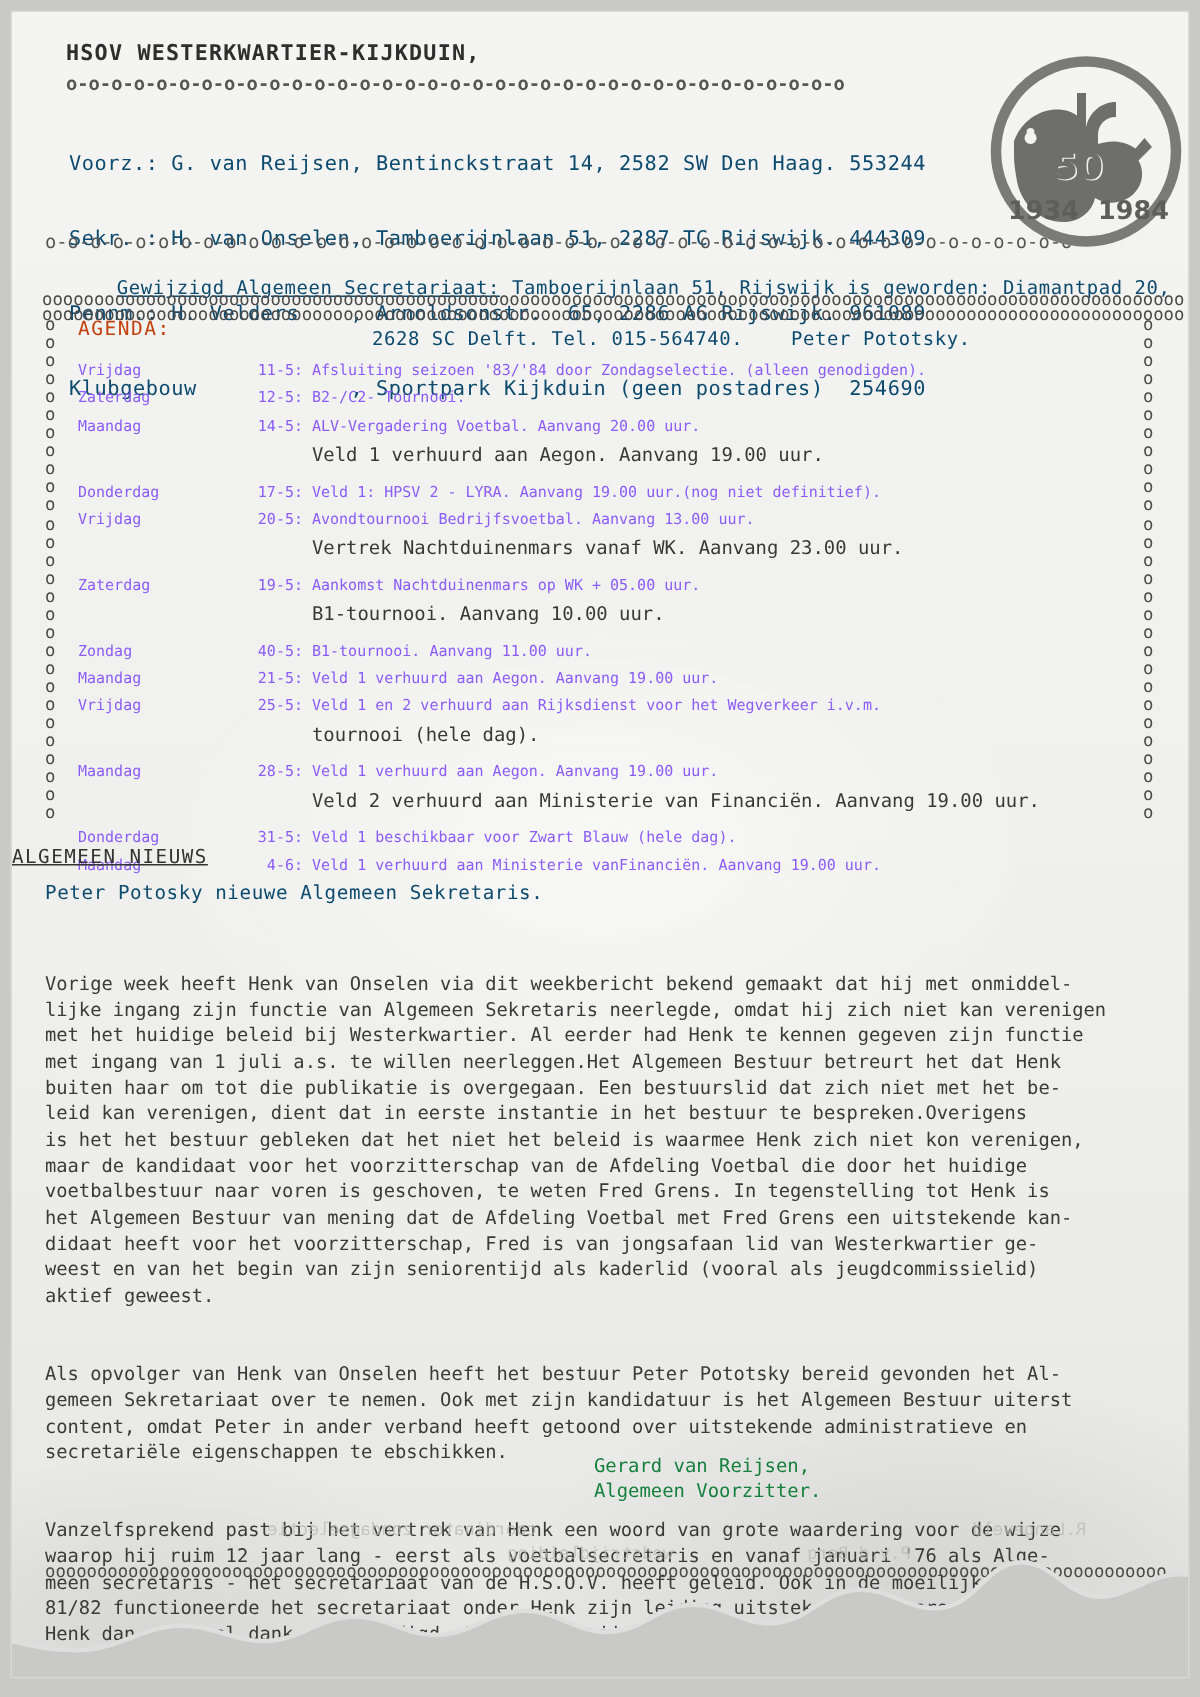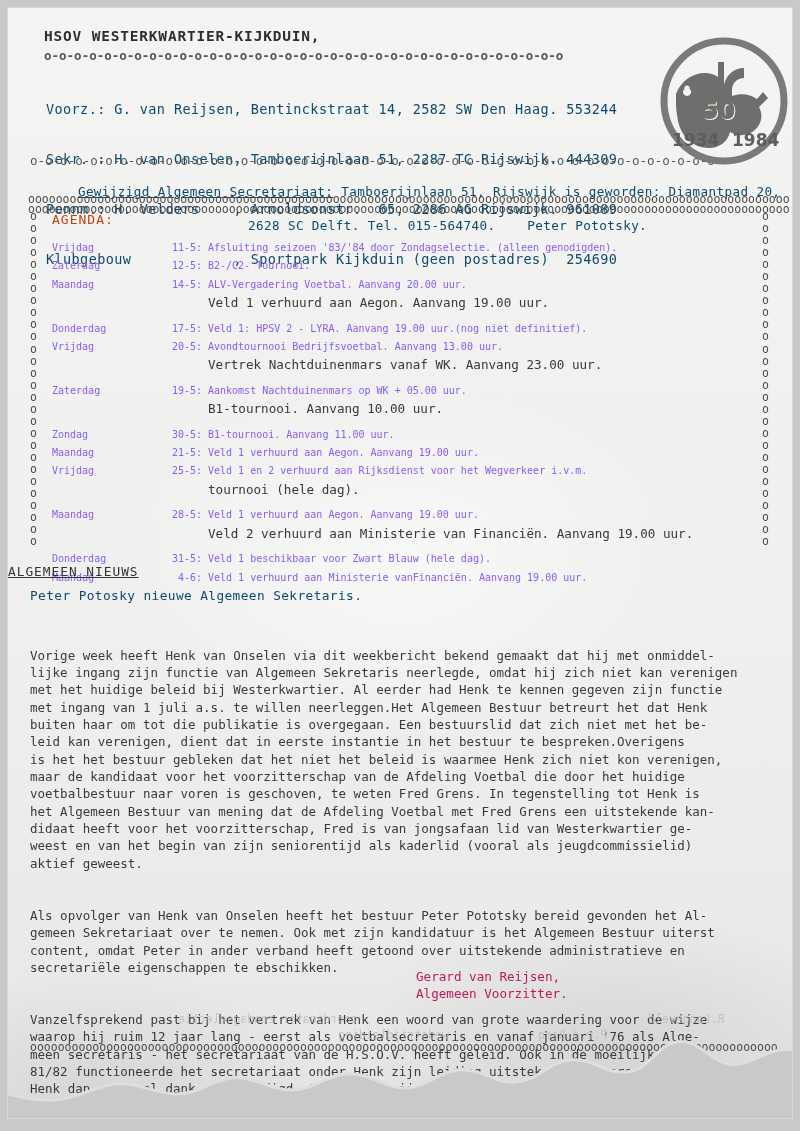--- a/index.html
+++ b/index.html
@@ -71,21 +71,21 @@
   .ag-txt{flex:1;}
   .ag-cont{padding-left:156px;font-size:12.6px;line-height:18.4px;color:#383838;white-space:pre;}
   .ag-gap{height:7px;}
 
   
   .news-head{position:absolute;left:0;right:0;top:556px;text-align:left;font-size:12.8px;letter-spacing:1px;}
   .news-head span{text-decoration:underline;color:#333;}
   .news-sub{position:absolute;left:22px;top:580px;font-size:12.8px;color:#0c4a6e;}
   .body{position:absolute;left:22px;top:604px;width:740px;font-size:12.5px;line-height:17.35px;color:#3a3a3a;white-space:pre-wrap;}
   .body p{margin:0;white-space:pre;}
-  .sign{position:absolute;left:408px;top:960px;font-size:12.6px;line-height:17px;color:#be185d;white-space:pre;}
+  .sign{position:absolute;left:388px;top:960px;font-size:12.6px;line-height:17px;color:#15803d;white-space:pre;}
   .rule-bot{position:absolute;left:22px;top:1032px;font-size:11.5px;color:#4a4a4a;white-space:pre;}
 
   
   .logo{position:absolute;left:648px;top:28px;width:136px;height:130px;}
   .logo svg{display:block;}
   
   .ghost{
     position:absolute;white-space:pre;color:#b9b9b7;
     font-family:"DejaVu Sans Mono","Liberation Mono",monospace;
     font-size:11.5px;transform:scaleX(-1);opacity:.75;pointer-events:none;
@@ -206,21 +206,21 @@
             <div class="ag-row"><span class="ag-day">Maandag</span><span class="ag-date">14-5:</span><span class="ag-txt">ALV-Vergadering Voetbal. Aanvang 20.00 uur.</span></div>
             <div class="ag-cont">Veld 1 verhuurd aan Aegon. Aanvang 19.00 uur.</div>
             <div class="ag-gap"></div>
             <div class="ag-row"><span class="ag-day">Donderdag</span><span class="ag-date">17-5:</span><span class="ag-txt">Veld 1: HPSV 2 - LYRA. Aanvang 19.00 uur.(nog niet definitief).</span></div>
             <div class="ag-row"><span class="ag-day">Vrijdag</span><span class="ag-date">20-5:</span><span class="ag-txt">Avondtournooi Bedrijfsvoetbal. Aanvang 13.00 uur.</span></div>
             <div class="ag-cont">Vertrek Nachtduinenmars vanaf WK. Aanvang 23.00 uur.</div>
             <div class="ag-gap"></div>
             <div class="ag-row"><span class="ag-day">Zaterdag</span><span class="ag-date">19-5:</span><span class="ag-txt">Aankomst Nachtduinenmars op WK + 05.00 uur.</span></div>
             <div class="ag-cont">B1-tournooi. Aanvang 10.00 uur.</div>
             <div class="ag-gap"></div>
-            <div class="ag-row"><span class="ag-day">Zondag</span><span class="ag-date">30-5:</span><span class="ag-txt">B1-tournooi. Aanvang 11.00 uur.</span></div>
+            <div class="ag-row"><span class="ag-day">Zondag</span><span class="ag-date">40-5:</span><span class="ag-txt">B1-tournooi. Aanvang 11.00 uur.</span></div>
             <div class="ag-row"><span class="ag-day">Maandag</span><span class="ag-date">21-5:</span><span class="ag-txt">Veld 1 verhuurd aan Aegon. Aanvang 19.00 uur.</span></div>
             <div class="ag-row"><span class="ag-day">Vrijdag</span><span class="ag-date">25-5:</span><span class="ag-txt">Veld 1 en 2 verhuurd aan Rijksdienst voor het Wegverkeer i.v.m.</span></div>
             <div class="ag-cont">tournooi (hele dag).</div>
             <div class="ag-gap"></div>
             <div class="ag-row"><span class="ag-day">Maandag</span><span class="ag-date">28-5:</span><span class="ag-txt">Veld 1 verhuurd aan Aegon. Aanvang 19.00 uur.</span></div>
             <div class="ag-cont">Veld 2 verhuurd aan Ministerie van Financiën. Aanvang 19.00 uur.</div>
             <div class="ag-gap"></div>
             <div class="ag-row"><span class="ag-day">Donderdag</span><span class="ag-date">31-5:</span><span class="ag-txt">Veld 1 beschikbaar voor Zwart Blauw (hele dag).</span></div>
             <div class="ag-row"><span class="ag-day">Maandag</span><span class="ag-date">4-6:</span><span class="ag-txt">Veld 1 verhuurd aan Ministerie vanFinanciën. Aanvang 19.00 uur.</span></div>
           </div>

